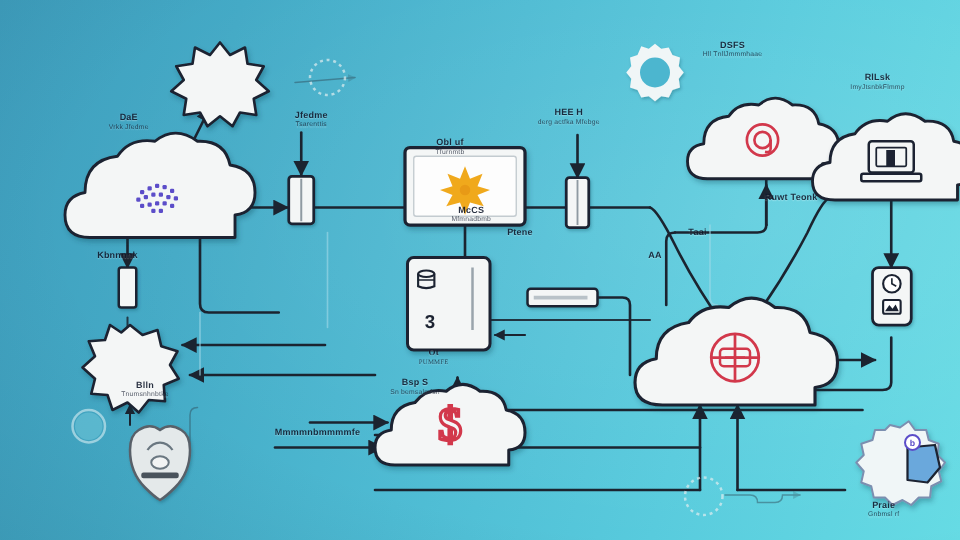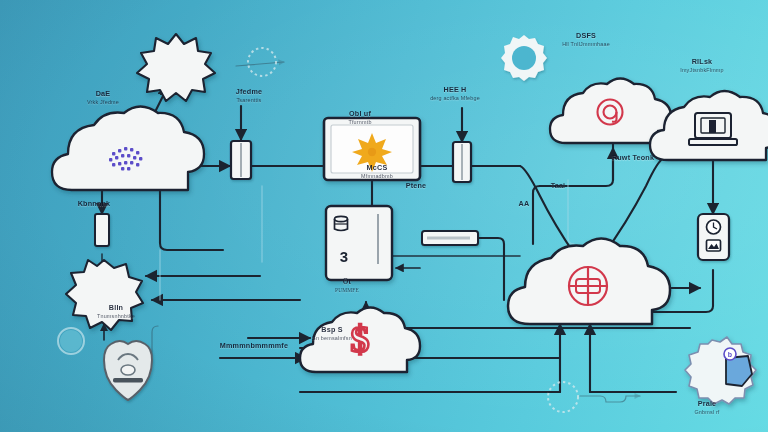--- a/index.html
+++ b/index.html
@@ -315,21 +315,21 @@
   <div class="lbl" style="left:510px;top:158px;width:28px;margin-top:42px;">
     <span class="t">AA</span>
   </div>
   <div class="lbl" style="left:346px;top:164px;width:62px;">
     <span class="t">McCS</span>
     <span class="s">Mfmnadbmb</span>
   </div>
   <div class="lbl" style="left:68px;top:200px;width:52px;">
     <span class="t">Kbnnnnk</span>
   </div>
-  <div class="lbl" style="left:300px;top:302px;width:64px;margin-top:24px;">
+  <div class="lbl" style="left:300px;top:302px;width:64px;">
     <span class="t">Bsp S</span>
     <span class="s">Sn bemsalmfsn</span>
   </div>
   <div class="lbl" style="left:318px;top:278px;width:58px;font-family:Liberation Serif, serif;">
     <span class="t">Ot</span>
     <span class="s">PUMMFE</span>
   </div>
   <div class="lbl" style="left:86px;top:304px;width:60px;">
     <span class="t">Blln</span>
     <span class="s">Tnumsnhnbtke</span>

